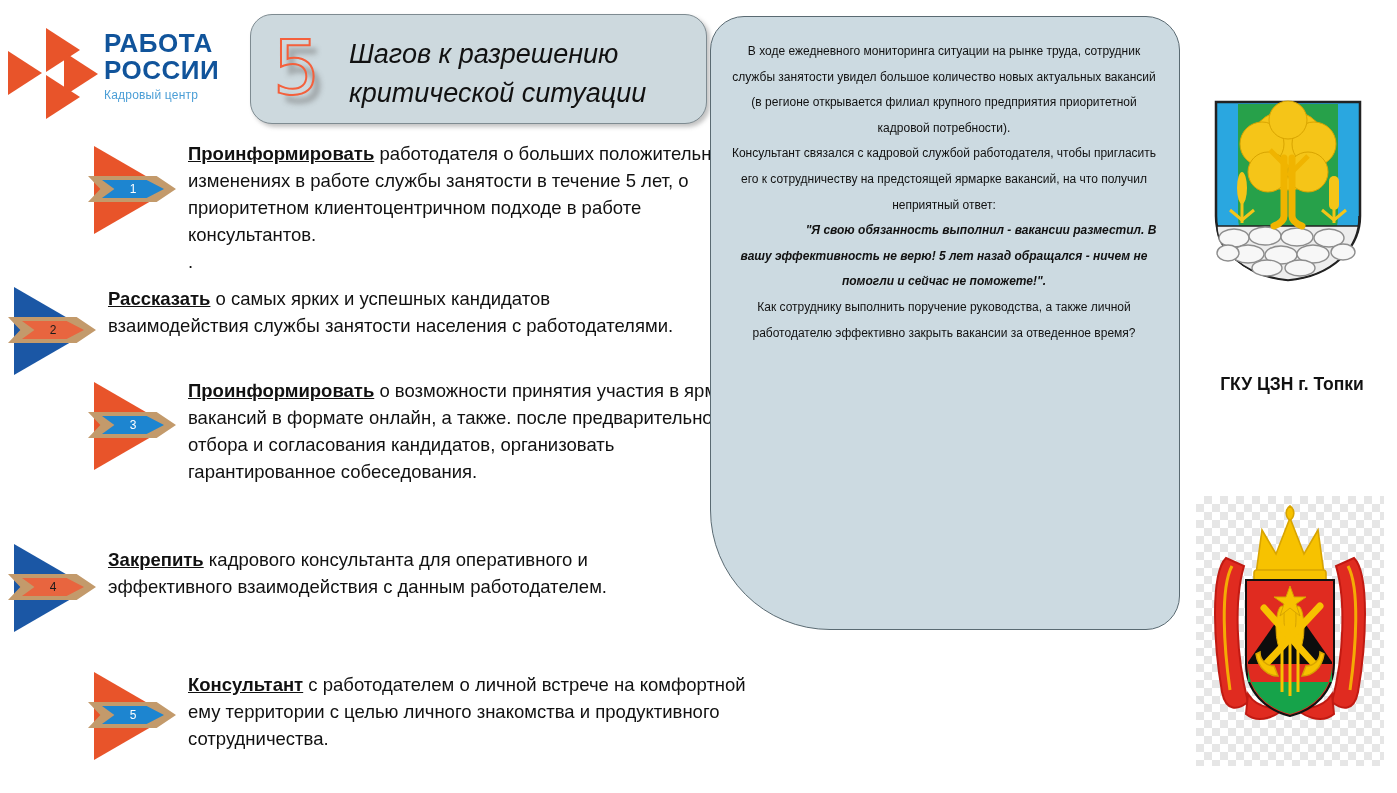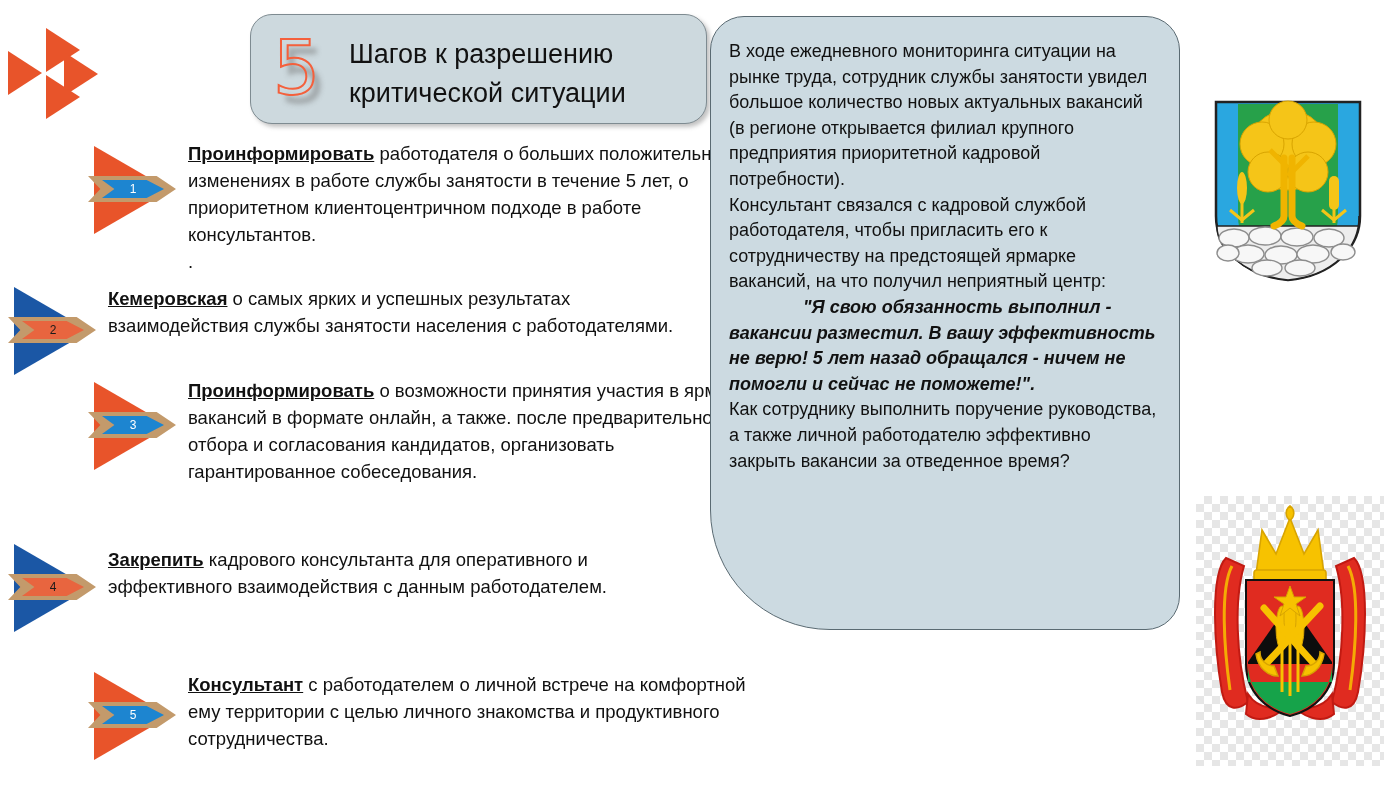--- a/index.html
+++ b/index.html
@@ -43,21 +43,21 @@
   #big-five{
     position:absolute;left:22px;top:16px;
     font-size:74px;line-height:74px;font-weight:normal;
     color:transparent;
     -webkit-text-stroke:2px #f4603c;
     text-shadow:7px 9px 5px rgba(110,110,110,.45);
     font-family:"DejaVu Sans",sans-serif;
   }
   #title-lines{
     position:absolute;left:98px;top:20px;width:345px;
-    font-size:27px;line-height:39px;color:#111;
+    font-size:27px;line-height:39px;color:#111;font-style:italic;
   }
 
   
   .step{position:absolute;}
   .step .arrow{position:absolute;left:0;top:0;width:96px;height:96px;}
   .step .arrow .tri{
     position:absolute;left:6px;top:4px;width:0;height:0;
     border-top:44px solid transparent;
     border-bottom:44px solid transparent;
   }
@@ -88,21 +88,21 @@
   #step5{left:88px;top:668px;} #step5 .body{left:100px;top:3px;width:570px;}
 
   
   #case-panel{
     position:absolute;left:710px;top:16px;width:470px;height:614px;
     background:#ccdae1;border:1px solid #5a6a72;
     border-radius:34px 34px 34px 120px;
     box-sizing:border-box;
     padding:22px 20px 10px 18px;
   }
-  #case-panel p{margin:0;font-size:18px;line-height:25.6px;color:#111;}
+  #case-panel p{margin:0;font-size:12px;line-height:25.6px;color:#111;text-align:center;}
   #case-quote{font-style:italic;font-weight:bold;}
   #case-quote .indent{display:inline-block;width:74px;}
   #case-question{color:#ff1111;margin-top:26px;}
 
   
   #topki-arms{position:absolute;left:1212px;top:98px;width:152px;height:186px;}
   #region-caption{
     position:absolute;left:1188px;top:372px;width:208px;
     text-align:center;font-size:17.5px;line-height:24px;font-weight:bold;color:#111;
   }
@@ -120,20 +120,25 @@
 
 <div class="slide">
 
   <div id="logo">
     <div class="mark">
       <span class="tri r t1"></span>
       <span class="tri r t2"></span>
       <span class="tri r t3"></span>
       <span class="tri r t4"></span>
     </div>
+    <div class="words">
+      <div class="w1">РАБОТА</div>
+      <div class="w2">РОССИИ</div>
+      <div class="w3">Кадровый центр</div>
+    </div>
   </div>
 
   <div id="title-badge">
     <div id="big-five">5</div>
     <div id="title-lines">
       <div>Шагов к разрешению</div>
       <div>критической ситуации</div>
     </div>
   </div>
 
@@ -149,21 +154,21 @@
     </div>
   </div>
 
   <div class="step blue" id="step2">
     <div class="arrow">
       <span class="tri"></span>
         <span class="band"></span>
       <span class="chev">2</span>
     </div>
     <div class="body">
-      <b>Кемеровская</b><span> о самых ярких и успешных результатах взаимодействия службы занятости населения с работодателями.</span>
+      <b>Рассказать</b><span> о самых ярких и успешных кандидатов взаимодействия службы занятости населения с работодателями.</span>
     </div>
   </div>
 
   <div class="step orange" id="step3">
     <div class="arrow">
       <span class="tri"></span>
         <span class="band"></span>
       <span class="chev">3</span>
     </div>
     <div class="body">
@@ -188,21 +193,21 @@
         <span class="band"></span>
       <span class="chev">5</span>
     </div>
     <div class="body">
       <b>Консультант</b><span> с работодателем о личной встрече на комфортной ему территории с целью личного знакомства и продуктивного сотрудничества.</span>
     </div>
   </div>
 
   <div id="case-panel">
     <p>В ходе ежедневного мониторинга ситуации на рынке труда, сотрудник службы занятости увидел большое количество новых актуальных вакансий (в регионе открывается филиал крупного предприятия приоритетной кадровой потребности).</p>
-    <p>Консультант связался с кадровой службой работодателя, чтобы пригласить его к сотрудничеству на предстоящей ярмарке вакансий, на что получил неприятный центр:</p>
+    <p>Консультант связался с кадровой службой работодателя, чтобы пригласить его к сотрудничеству на предстоящей ярмарке вакансий, на что получил неприятный ответ:</p>
     <p id="case-quote"><span class="indent"></span><span>"Я свою обязанность выполнил - вакансии разместил. В вашу эффективность не верю! 5 лет назад обращался - ничем не помогли и сейчас не поможете!".</span></p>
     <p id="case-question">Как сотруднику выполнить поручение руководства, а также личной работодателю эффективно закрыть вакансии за отведенное время?</p>
   </div>
 
   <div id="topki-arms">
     <svg viewBox="0 0 152 186" width="152" height="186">
       <path d="M4 4 H148 V118 C148 150 120 178 76 182 C32 178 4 150 4 118 Z" fill="#2aa7e0" stroke="#222" stroke-width="2.5"></path>
       <path d="M26 6 H126 V118 C126 146 104 168 76 172 C48 168 26 146 26 118 Z" fill="#27a14a"></path>
 
       <path d="M5 128 H147 V118 C148 150 120 178 76 182 C32 178 4 150 5 128 Z" fill="#ededed" stroke="#222" stroke-width="1.6"></path>
@@ -239,20 +244,21 @@
 
       <g stroke="#f5c518" stroke-width="3" fill="none">
         <path d="M122 125 L122 88"></path>
           <path d="M122 122 L110 112 M122 122 L134 112"></path>
       </g>
       <rect x="117" y="78" width="10" height="34" rx="5" fill="#f5c518"></rect>
     </svg>
   </div>
 
   <div id="region-caption">
+    <div>ГКУ ЦЗН г. Топки</div>
   </div>
 
   <div id="kuzbass-arms">
     <div class="checker"></div>
     <svg viewBox="0 0 188 270" width="188" height="270" style="position:absolute;left:0;top:0;">
 
       <g fill="#e02b20" stroke="#c11a12" stroke-width="2">
         <path d="M30 62 C14 78 18 150 26 196 C30 216 42 214 52 206 C40 160 38 104 48 70 Z"></path>
         <path d="M158 62 C174 78 170 150 162 196 C158 216 146 214 136 206 C148 160 150 104 140 70 Z"></path>
         <path d="M52 198 C62 214 86 216 94 206 C82 222 62 228 50 218 Z"></path>

